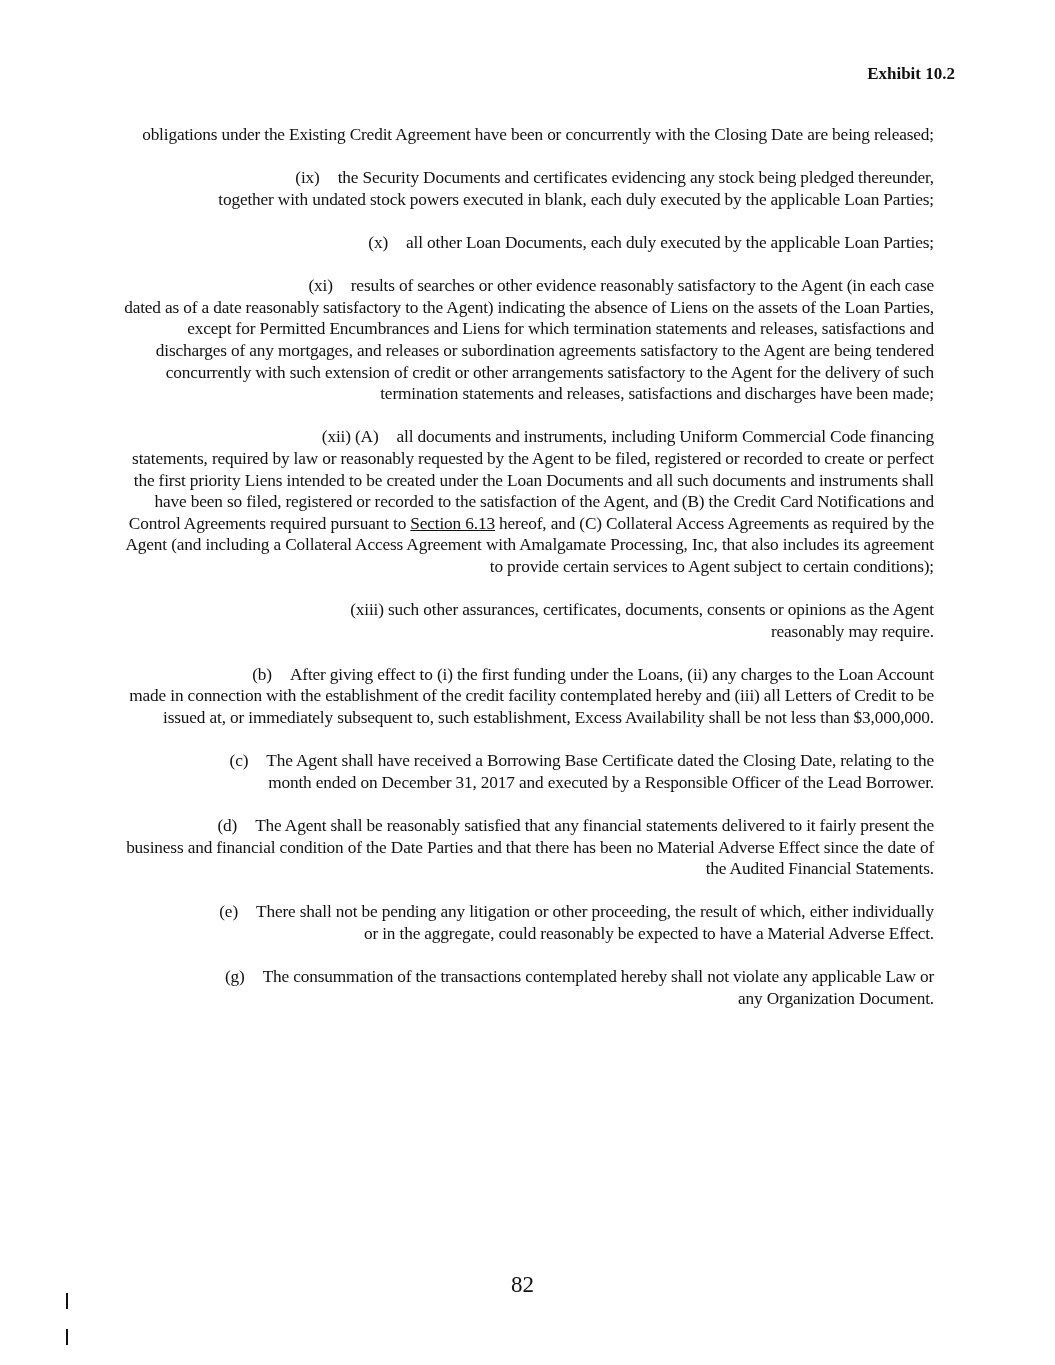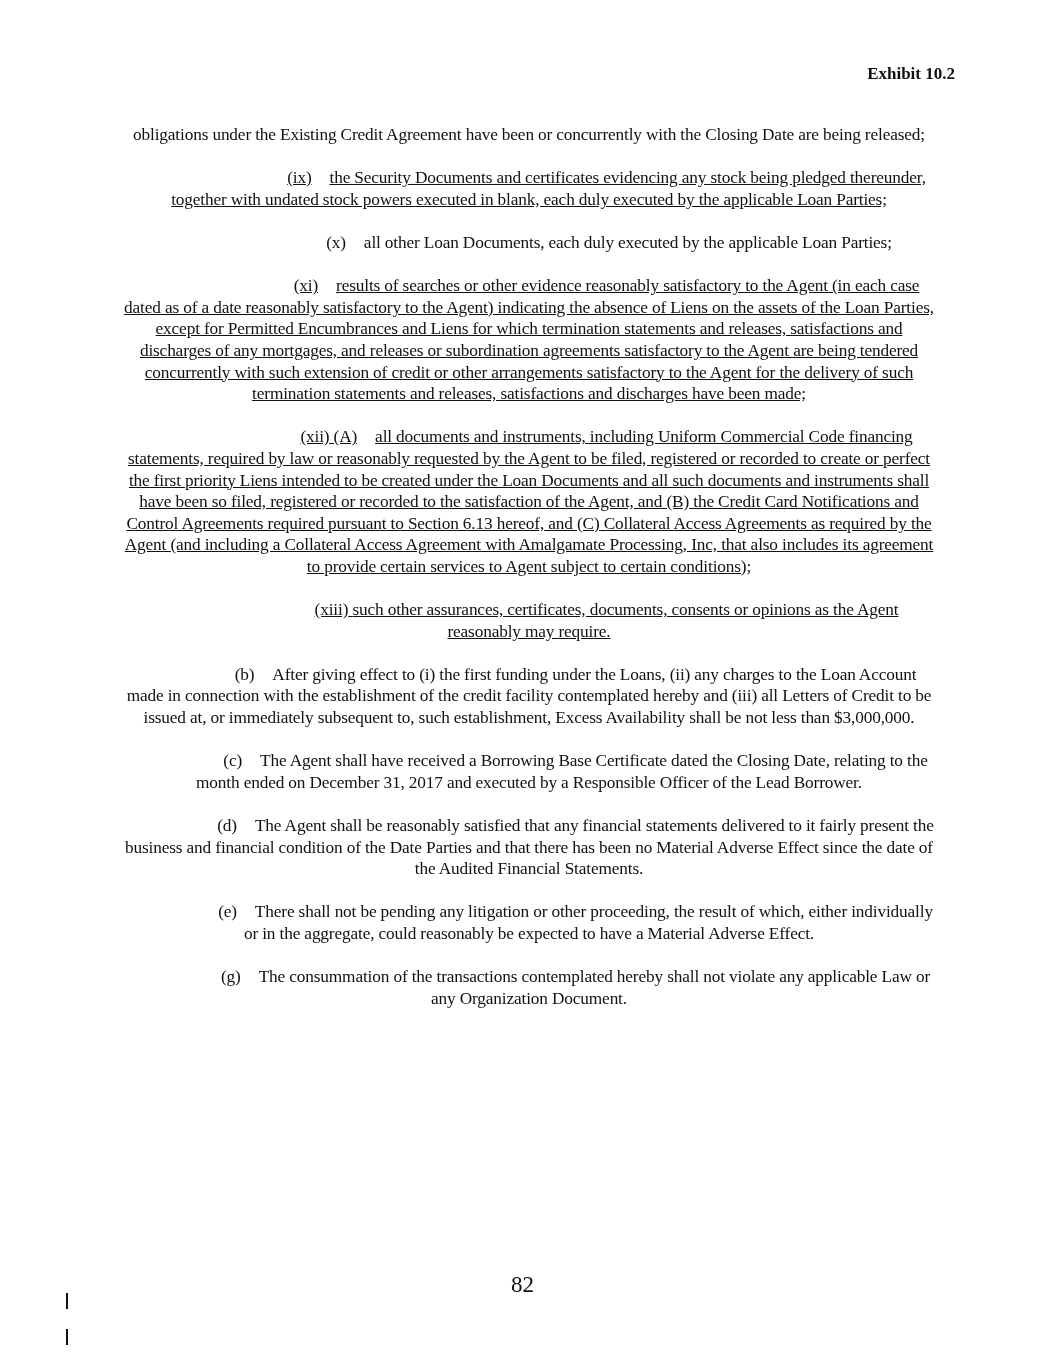--- a/index.html
+++ b/index.html
@@ -1,22 +1,22 @@
 <!DOCTYPE html>
 <html><head>
 <meta charset="utf-8">
 <style>
   html, body { margin: 0; padding: 0; background: #ffffff; }
   body { width: 1055px; height: 1365px; position: relative; overflow: hidden;
          font-family: "Liberation Serif", serif; color: #111; }
   .page { position: absolute; left: 0; top: 0; width: 1055px; height: 1103px; }
   .exhibit { position: absolute; top: 64px; right: 100px; font-weight: bold; font-size: 17px; }
   .body { position: absolute; left: 124px; top: 124px; width: 810px; font-size: 17.3px; line-height: 21.6px; letter-spacing: -0.15px; }
-  .para { margin: 0 0 21.6px 0; text-align: center; }
-  .ind-xx { text-indent: 155px; text-decoration: underline; }
+  .para { margin: 0 0 21.6px 0; text-align: right; }
+  .ind-xx { text-indent: 155px; }
   .ind-x { text-indent: 160px; margin-top: 14px; }
   .ind-a { text-indent: 93px; }
   .ind-f { text-indent: 97px; }
   .u { text-decoration: underline; }
   .gap { display: inline-block; width: 18px; }
   .pagenum { position: absolute; top: 1272px; left: 0; width: 1045px; text-align: center; font-size: 23px; }
   .bar { position: absolute; left: 66px; width: 2px; height: 16px; background: #111; }
 </style>
 </head>
 <body>

